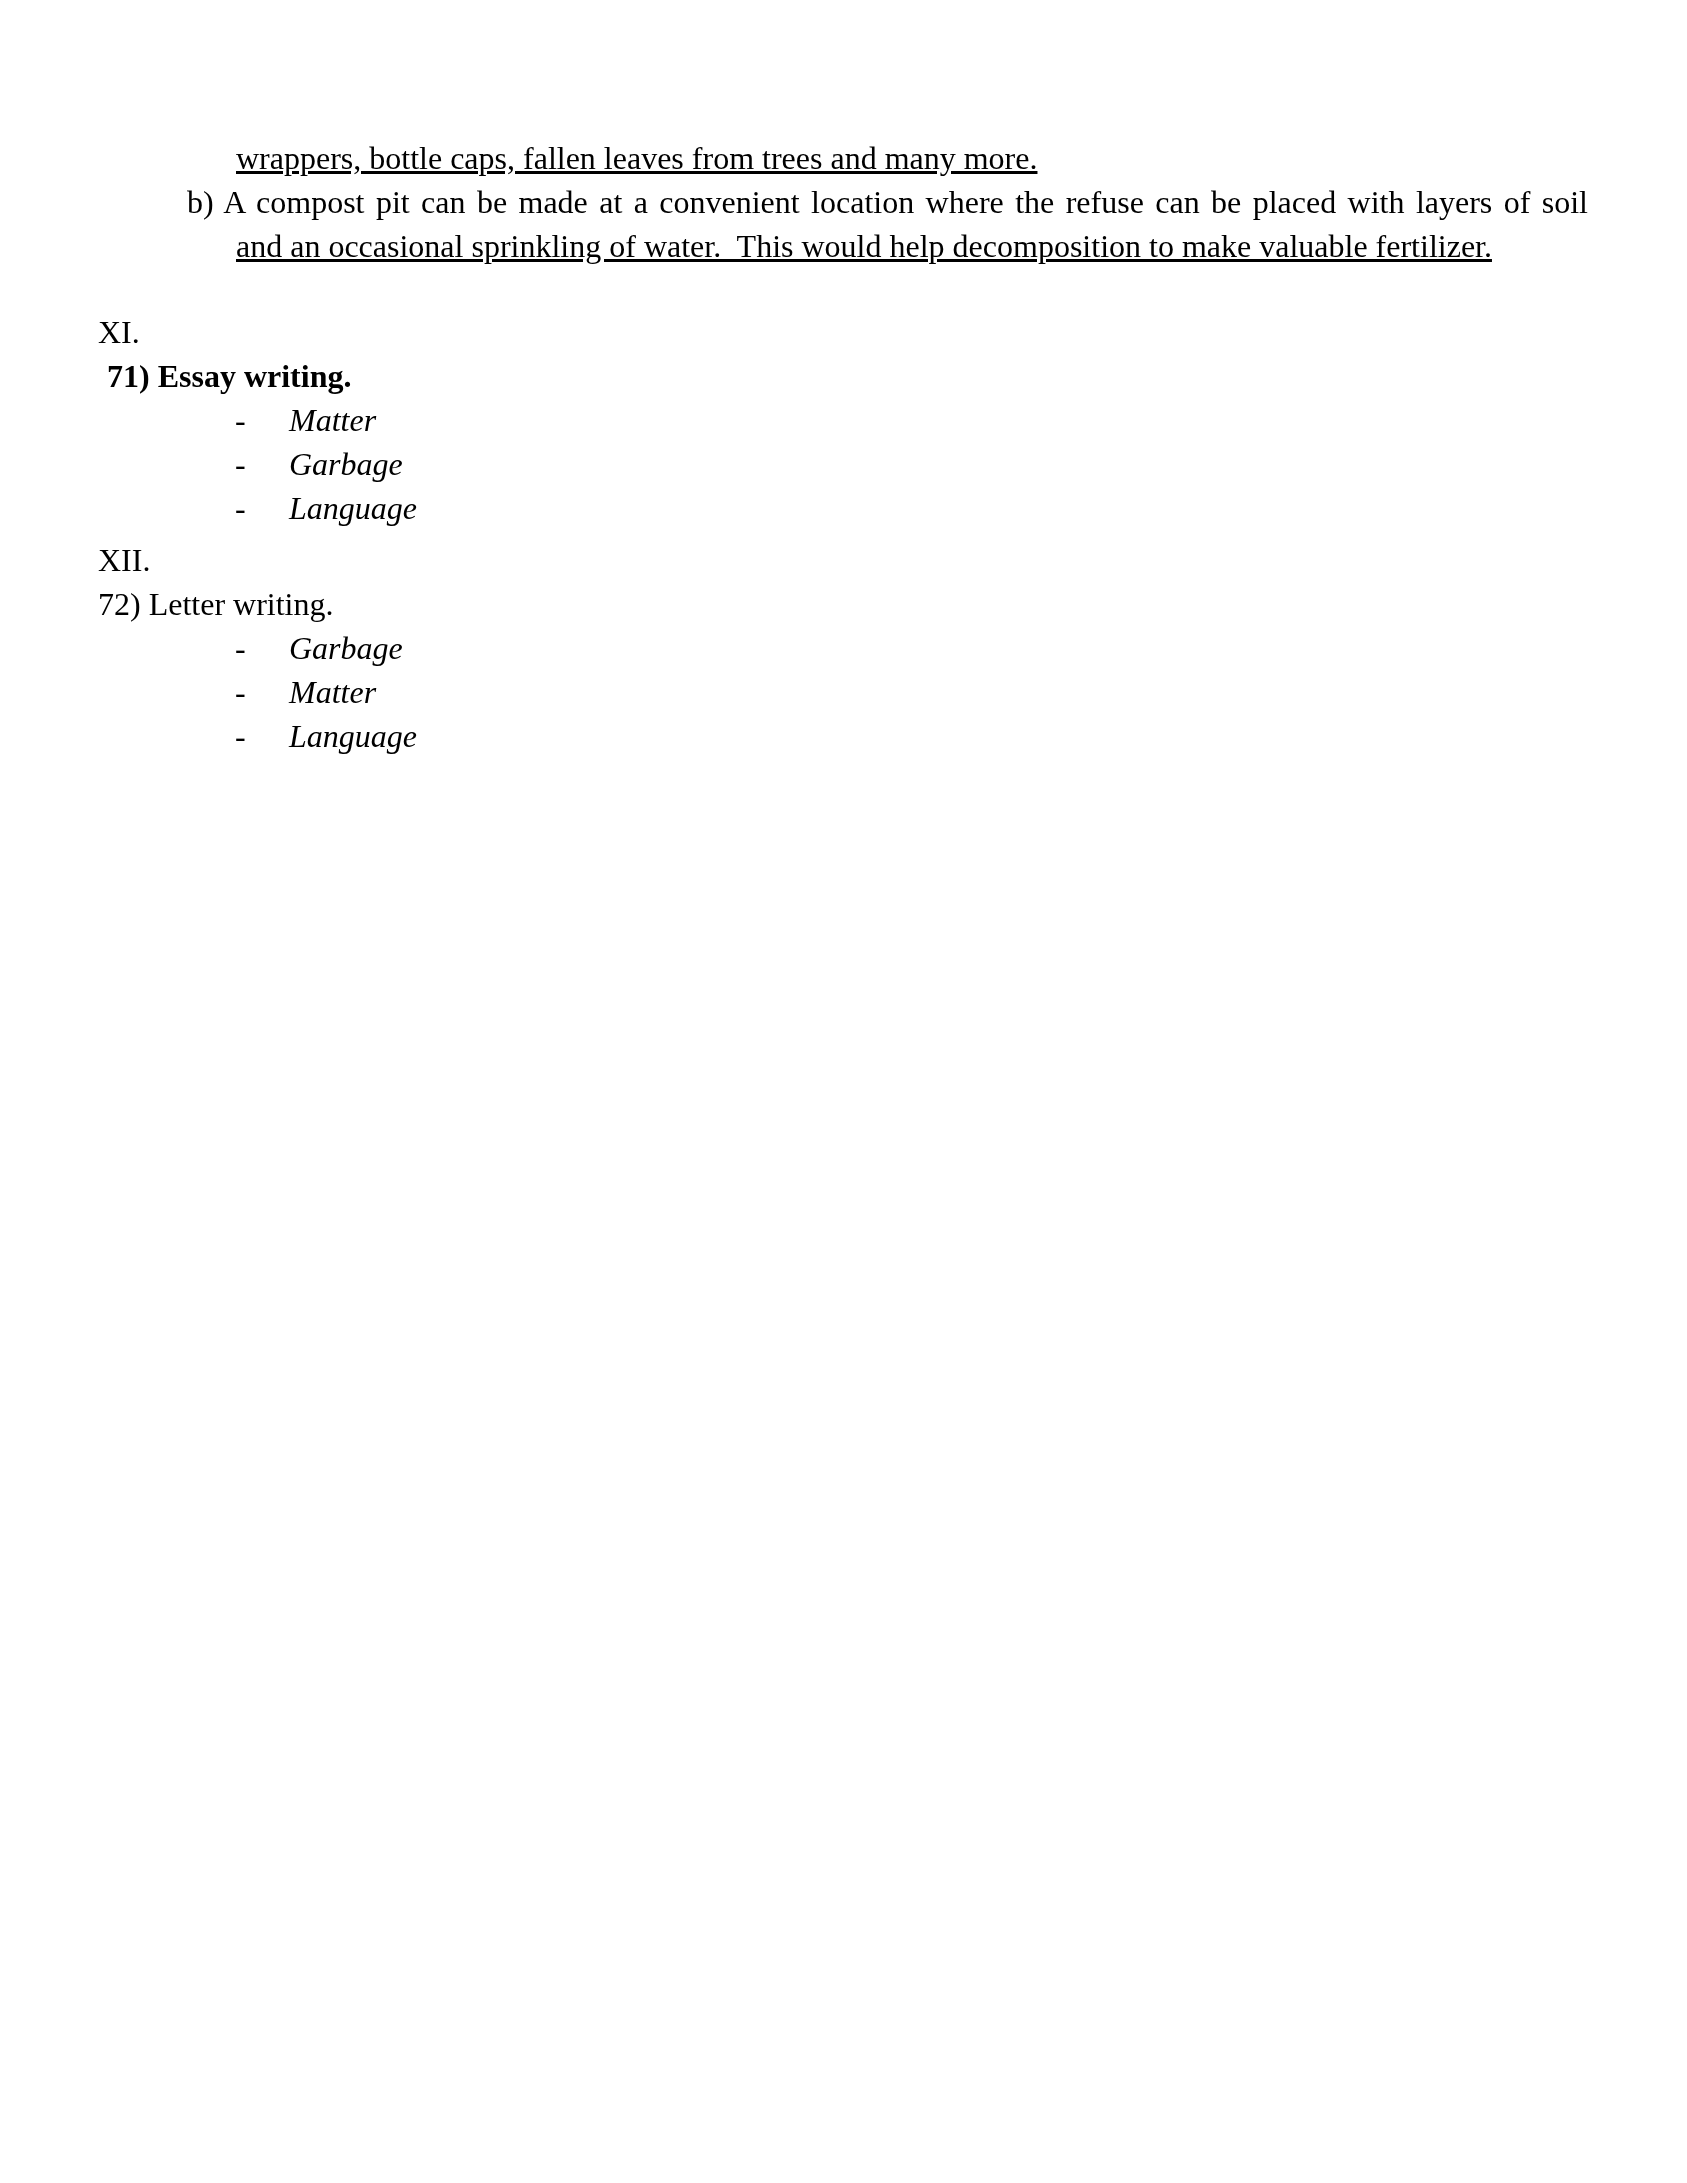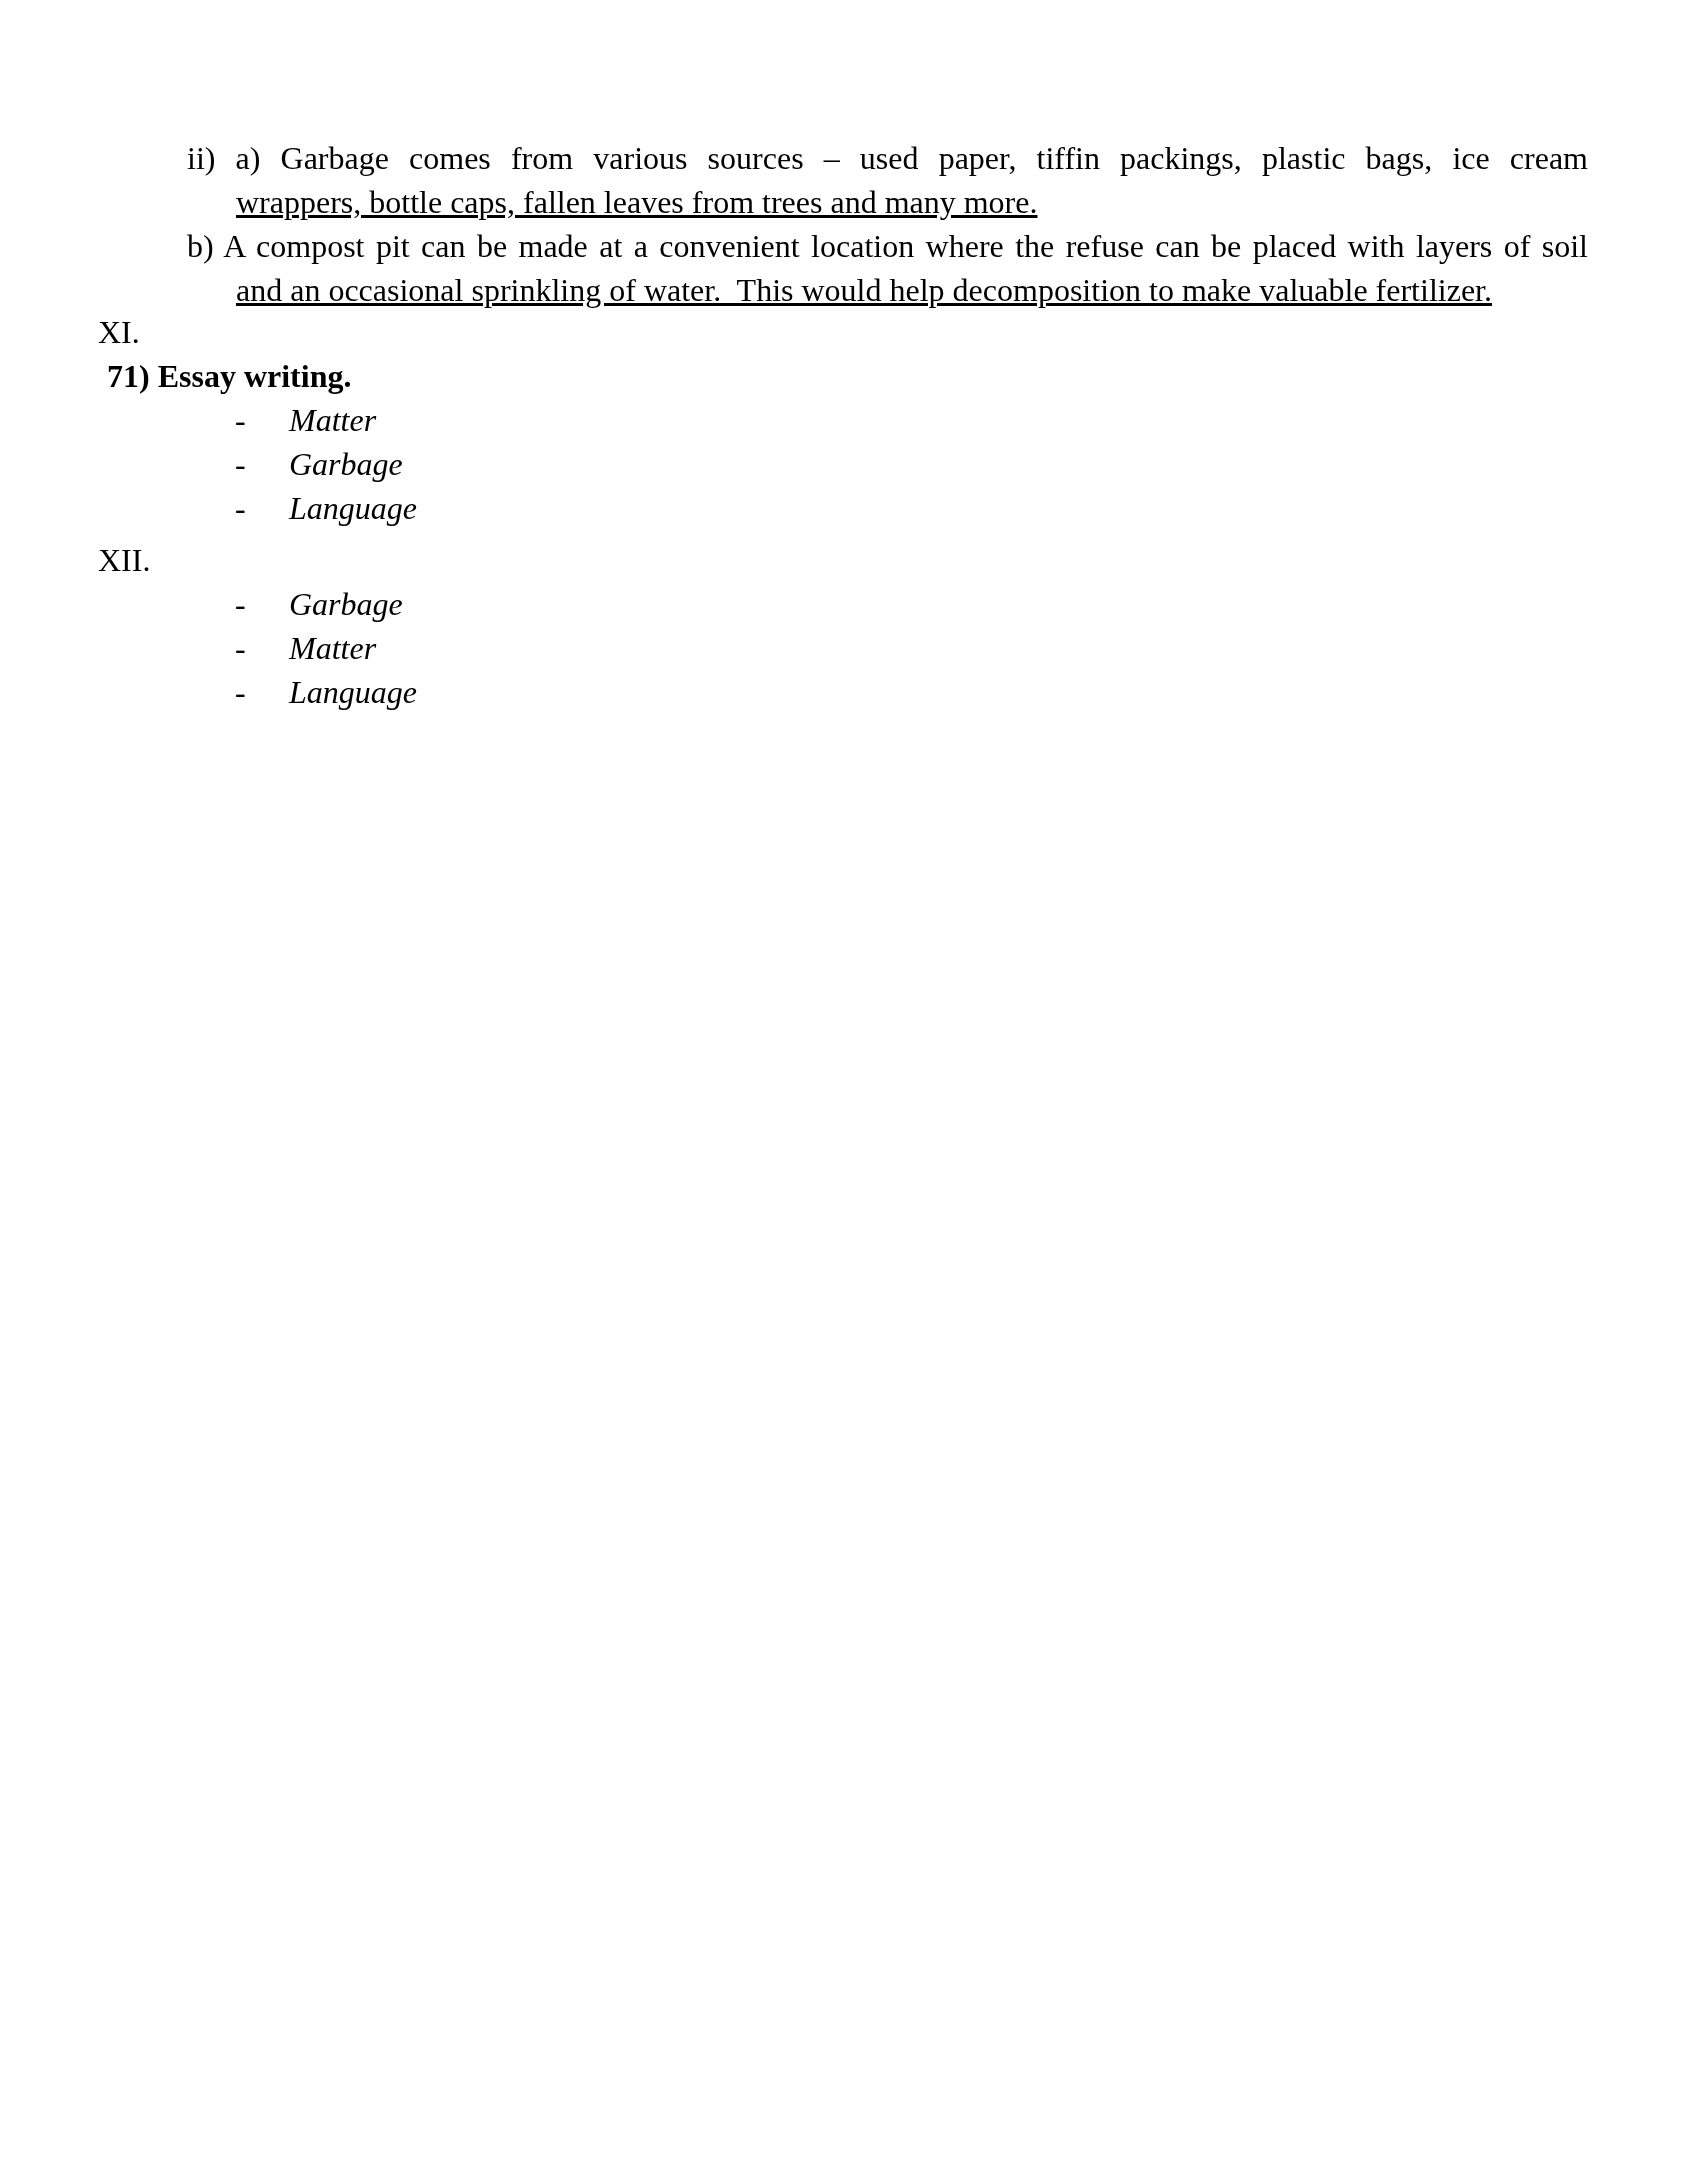--- a/index.html
+++ b/index.html
@@ -54,21 +54,20 @@
     display: inline-block;
     width: 54px;
   }
 </style>
 </head>
 <body>
 
 <div class="page">
 
   <div class="block block-answers">
-    <div class="jline">ii) a) Garbage comes from various sources – used paper, tiffin packings, plastic bags, ice cream</div>
     <div class="cline">wrappers, bottle caps, fallen leaves from trees and many more.</div>
     <div class="jline">b) A compost pit can be made at a convenient location where the refuse can be placed with layers of soil</div>
     <div class="cline">and an occasional sprinkling of water.  This would help decomposition to make valuable fertilizer.</div>
   </div>
 
   <div class="block block-sec-xi">
     <div class="numeral">XI.</div>
     <div class="question q-indent">71) Essay writing.</div>
     <div class="bullet-row">
       <span class="bullet-dash">-</span><span>Matter</span>
@@ -76,20 +75,21 @@
     <div class="bullet-row">
       <span class="bullet-dash">-</span><span>Garbage</span>
     </div>
     <div class="bullet-row">
       <span class="bullet-dash">-</span><span>Language</span>
     </div>
   </div>
 
   <div class="block block-sec-xii">
     <div class="numeral">XII.</div>
+    <div class="question">72) Letter writing.</div>
     <div class="bullet-row">
       <span class="bullet-dash">-</span><span>Garbage</span>
     </div>
     <div class="bullet-row">
       <span class="bullet-dash">-</span><span>Matter</span>
     </div>
     <div class="bullet-row">
       <span class="bullet-dash">-</span><span>Language</span>
     </div>
   </div>

